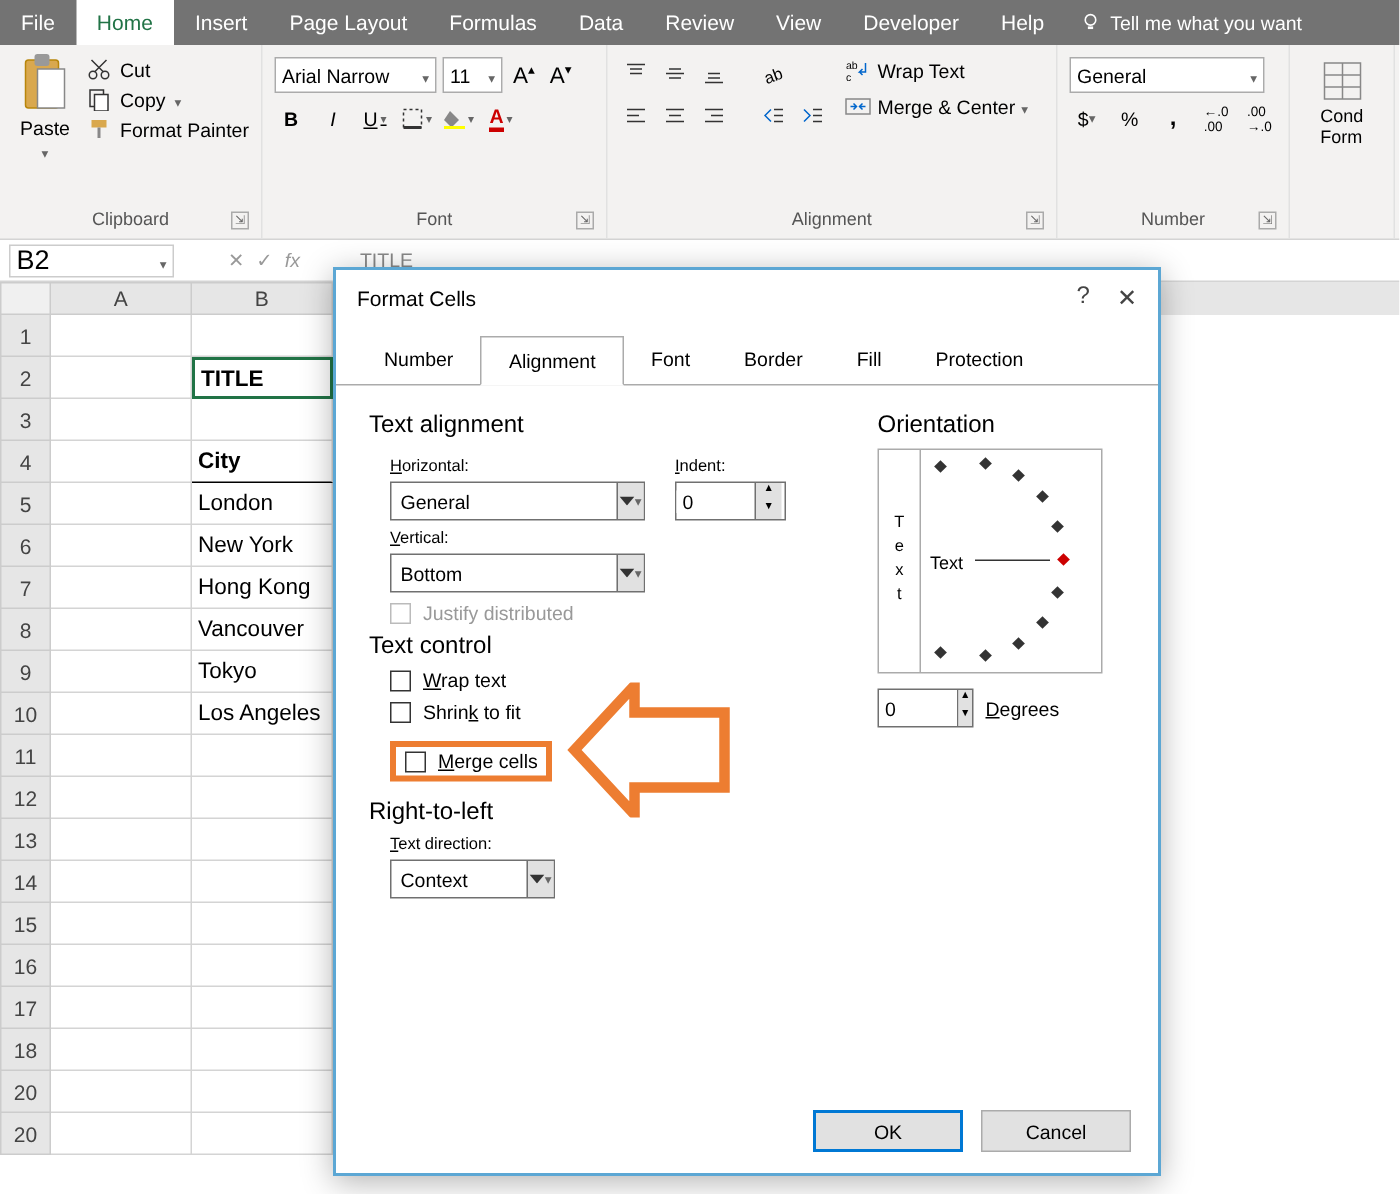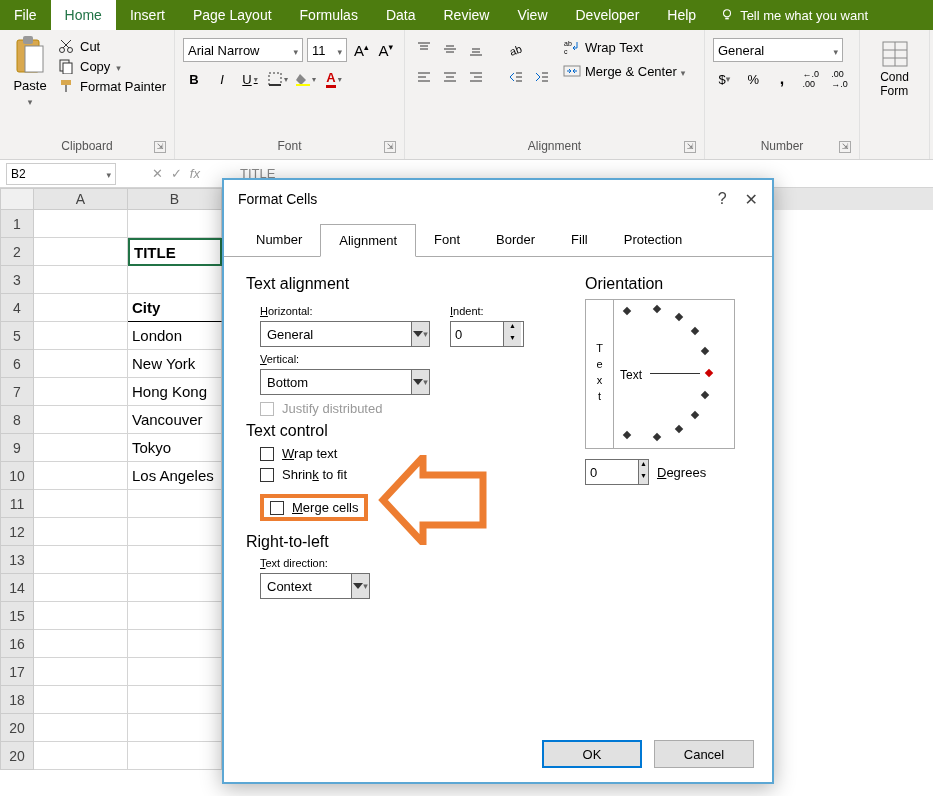--- a/index.html
+++ b/index.html
@@ -1,19 +1,19 @@
 <!DOCTYPE html>
 <html><head>
 <meta charset="utf-8">
 <style>
 * { box-sizing: border-box; margin: 0; padding: 0; }
 body { font-family: "Segoe UI", Tahoma, sans-serif; font-size: 13px; background: #fff; overflow: hidden; width: 933px; height: 796px; position: relative; }
 
 
-.ribbon-tabs { background: #4d7c0f; height: 30px; display: flex; align-items: stretch; color: white; }
+.ribbon-tabs { background: #737373; height: 30px; display: flex; align-items: stretch; color: white; }
 .ribbon-tab { padding: 0 14px; display: flex; align-items: center; cursor: pointer; font-size: 14px; }
 .ribbon-tab.active { background: #fff; color: #217346; }
 .tell-me { display: flex; align-items: center; padding: 0 10px; gap: 6px; }
 .tell-me svg { width: 14px; height: 14px; }
 
 
 .ribbon-body { background: #f3f2f1; border-bottom: 1px solid #d4d4d4; height: 130px; display: flex; }
 .ribbon-group { border-right: 1px solid #e1e1e1; display: flex; flex-direction: column; justify-content: space-between; padding: 4px 6px 0 6px; }
 .ribbon-group-label { text-align: center; font-size: 12px; color: #555; padding: 4px 0 6px 0; position: relative; }
 .launcher { position: absolute; right: 2px; top: 6px; width: 12px; height: 12px; border: 1px solid #aaa; font-size: 8px; line-height: 10px; text-align: center; color: #666; }
@@ -24,21 +24,21 @@
 .paste-btn svg { width: 34px; height: 40px; }
 .paste-label { font-size: 13px; margin-top: 2px; }
 .clipboard-right { display: flex; flex-direction: column; gap: 4px; font-size: 13px; padding-top: 4px; }
 .clip-item { display: flex; align-items: center; gap: 6px; }
 .clip-item svg { width: 16px; height: 16px; }
 
 .font-group { width: 230px; }
 .font-content { display: flex; flex-direction: column; gap: 6px; padding: 4px 2px; }
 .font-row { display: flex; gap: 4px; align-items: center; }
 .font-select { border: 1px solid #ababab; height: 24px; background: #fff; display: flex; align-items: center; padding: 0 4px; font-size: 13px; }
-.font-name { width: 120px; justify-content: space-between; }
+.font-name { width: 108px; justify-content: space-between; }
 .font-size { width: 40px; justify-content: space-between; }
 .aa-btn { font-size: 15px; padding: 0 3px; }
 .aa-btn sup { font-size: 9px; }
 .font-row2 { display: flex; gap: 6px; align-items: center; }
 .fbtn { width: 22px; height: 22px; display: flex; align-items: center; justify-content: center; }
 .fbtn.small-caret::after { content: "▾"; font-size: 8px; margin-left: 2px; color: #666; }
 
 .align-group { width: 300px; }
 .align-content { display: flex; gap: 10px; padding: 4px 2px; }
 .align-col1 { display: flex; flex-direction: column; gap: 6px; }
@@ -52,21 +52,21 @@
 .number-content { display: flex; flex-direction: column; gap: 6px; padding: 4px 2px; }
 .num-select { border: 1px solid #ababab; height: 24px; background: #fff; display: flex; align-items: center; justify-content: space-between; padding: 0 4px; width: 130px; }
 .num-row { display: flex; gap: 6px; }
 .nbtn { width: 24px; height: 22px; display: flex; align-items: center; justify-content: center; }
 
 .extra-group { width: 70px; padding: 4px; }
 .extra-btn { display: flex; flex-direction: column; align-items: center; font-size: 12px; gap: 2px; padding-top: 6px; }
 
 
 .fbar { height: 28px; border-bottom: 1px solid #d4d4d4; display: flex; align-items: center; background: #fff; }
-.namebox { width: 110px; border: 1px solid #ccc; height: 22px; margin: 0 6px; display: flex; align-items: center; justify-content: space-between; padding: 0 4px; font-size: 12px; }
+.namebox { width: 110px; border: 1px solid #ccc; height: 22px; margin: 0 6px; display: flex; align-items: center; justify-content: space-between; padding: 0 4px; font-size: 18px; }
 .fbar-btns { display: flex; gap: 8px; margin-left: 30px; color: #999; }
 .fbar-text { margin-left: 40px; font-size: 13px; color: #888; }
 
 
 .sheet { position: relative; }
 .col-headers { display: flex; height: 22px; background: #e6e6e6; }
 .corner { width: 34px; border: 1px solid #ccc; background: #f0f0f0; }
 .colh { border: 1px solid #ccc; border-left: none; display: flex; align-items: center; justify-content: center; font-size: 14px; color: #444; }
 .colA { width: 94px; }
 .colB { width: 94px; }

